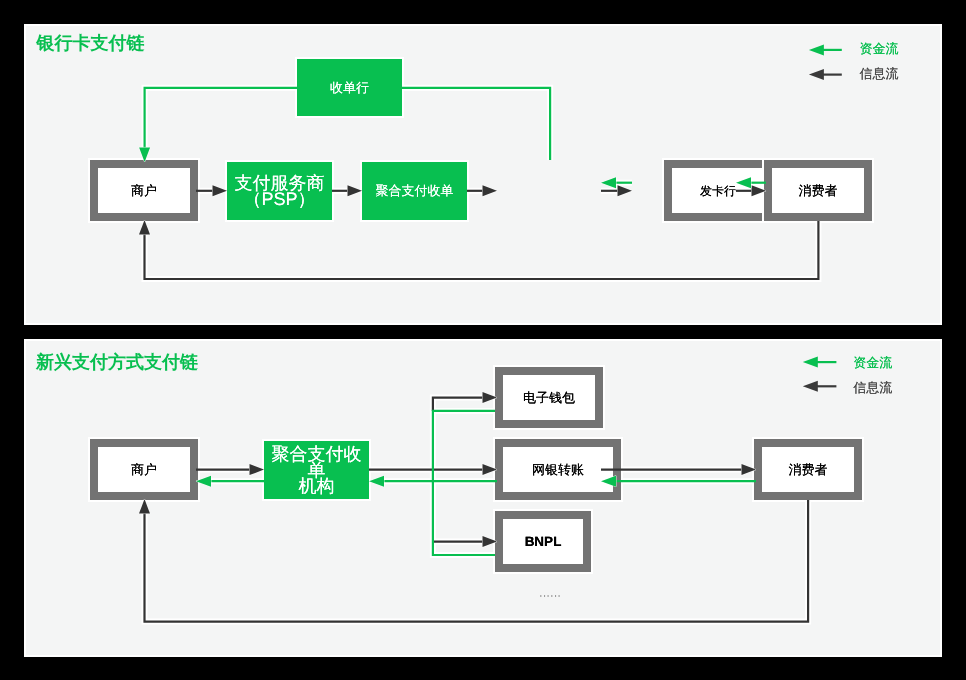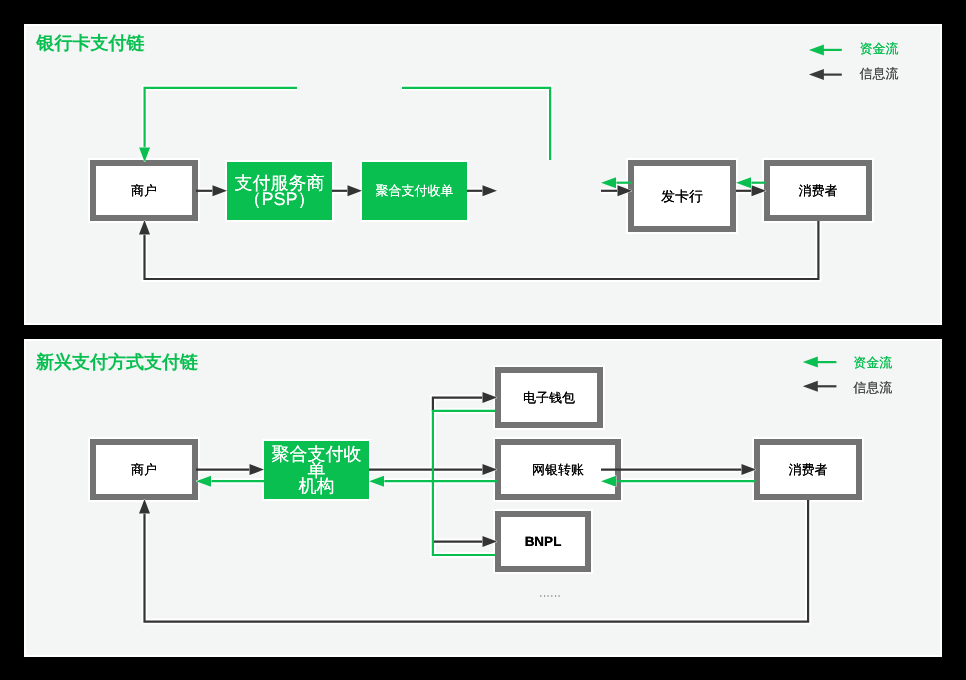--- a/index.html
+++ b/index.html
@@ -7,21 +7,21 @@
   body{width:966px;height:680px;overflow:hidden;background:#000;
        font-family:"Liberation Sans",sans-serif;-webkit-font-smoothing:antialiased;text-rendering:geometricPrecision;}
   #stage{position:relative;width:966px;height:680px;}
   .panel{position:absolute;left:24px;box-sizing:border-box;background:#f4f5f5;border:2px solid #ffffff;}
   #panel-1{top:24px;width:918px;height:301px;}
   #panel-2{top:339px;width:918px;height:318px;}
   .panel-title{position:absolute;font-size:18px;font-weight:700;color:#08bf50;
                white-space:nowrap;line-height:14px;}
   .node{position:absolute;box-sizing:border-box;z-index:2;text-shadow:0 0 .28px currentColor;display:flex;align-items:center;
         justify-content:center;text-align:center;font-size:18px;line-height:16px;}
-  .node.white{background:#fff;border:6px solid #737373;color:#000;outline:2px solid #fff;}
+  .node.white{background:#fff;border:8px solid #737373;color:#000;outline:2px solid #fff;}
   .node.green{background:#08bf50;color:#fff;outline:2px solid #fff;}
   .legend-label{position:absolute;font-size:13px;line-height:14px;white-space:nowrap;text-shadow:0 0 .25px currentColor;}
   .legend-label.money{color:#08bf50;}
   .legend-label.info{color:#4a4a4a;}
   .ellipsis{position:absolute;font-size:11px;color:#3c3c3c;letter-spacing:0;line-height:11px;}
   svg.wires{position:absolute;left:0;top:0;width:966px;height:680px;pointer-events:none;z-index:5;}
   svg.wires.halo{z-index:1;}
 </style>
 </head>
 <body>
@@ -94,30 +94,33 @@
 <path d="M 808.9 49.9 L 823.9 44.4 L 823.9 55.4 Z" fill="#08bf50"></path>
 <path d="M 841.8 74.6 L 821.9 74.6" fill="none" stroke="#3a3a3a" stroke-width="2.2" stroke-linecap="butt"></path>
 <path d="M 808.9 74.6 L 823.9 69.1 L 823.9 80.1 Z" fill="#3a3a3a"></path>
 <path d="M 836.4 362.1 L 815.8 362.1" fill="none" stroke="#08bf50" stroke-width="2.2" stroke-linecap="butt"></path>
 <path d="M 802.8 362.1 L 817.8 356.6 L 817.8 367.6 Z" fill="#08bf50"></path>
 <path d="M 836.4 386.3 L 815.8 386.3" fill="none" stroke="#3a3a3a" stroke-width="2.2" stroke-linecap="butt"></path>
 <path d="M 802.8 386.3 L 817.8 380.8 L 817.8 391.8 Z" fill="#3a3a3a"></path>
 </svg>
 <div class="panel-title" style="left:36.5px;top:35.5px">银行卡支付链</div>
 <div class="panel-title" style="left:36px;top:354.5px">新兴支付方式支付链</div>
+<div class="node green" style="left:297px;top:59px;width:105px;height:57px;font-size:13px;line-height:16px">
+      <div><span>收单行</span></div>
+    </div>
 <div class="node white" style="left:90px;top:160px;width:108px;height:61px;font-size:13px;line-height:16px">
       <div><span>商户</span></div>
     </div>
 <div class="node green" style="left:227px;top:162px;width:105px;height:58px">
       <div><span>支付服务商</span><br><span>（PSP）</span></div>
     </div>
 <div class="node green" style="left:362px;top:162px;width:105px;height:58px;font-size:13px;line-height:16px">
       <div><span>聚合支付收单</span></div>
     </div>
-<div class="node white" style="left:628px;top:160px;width:108px;height:72px;font-size:14px;line-height:16px">
+<div class="node white" style="left:664px;top:160px;width:108px;height:61px;font-size:12px;line-height:16px">
       <div><span>发卡行</span></div>
     </div>
 <div class="node white" style="left:764px;top:160px;width:108px;height:61px;font-size:13px;line-height:16px">
       <div><span>消费者</span></div>
     </div>
 <div class="node white" style="left:90px;top:439px;width:108px;height:61px;font-size:13px;line-height:16px">
       <div><span>商户</span></div>
     </div>
 <div class="node green" style="left:264px;top:441px;width:105px;height:58px">
       <div><span>聚合支付收单</span><br><span>机构</span></div>

